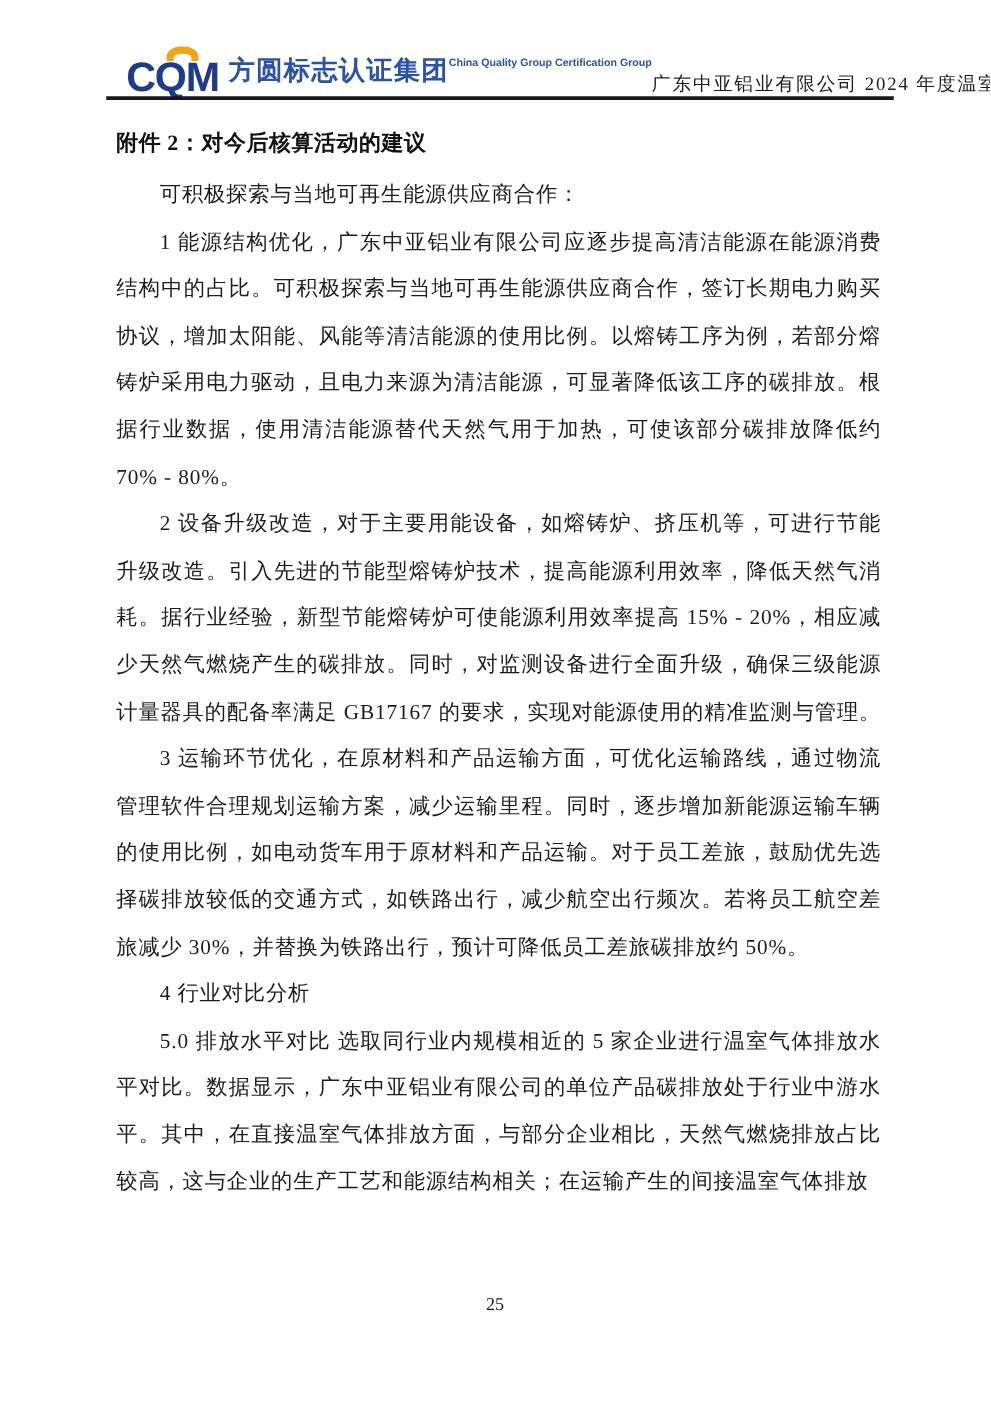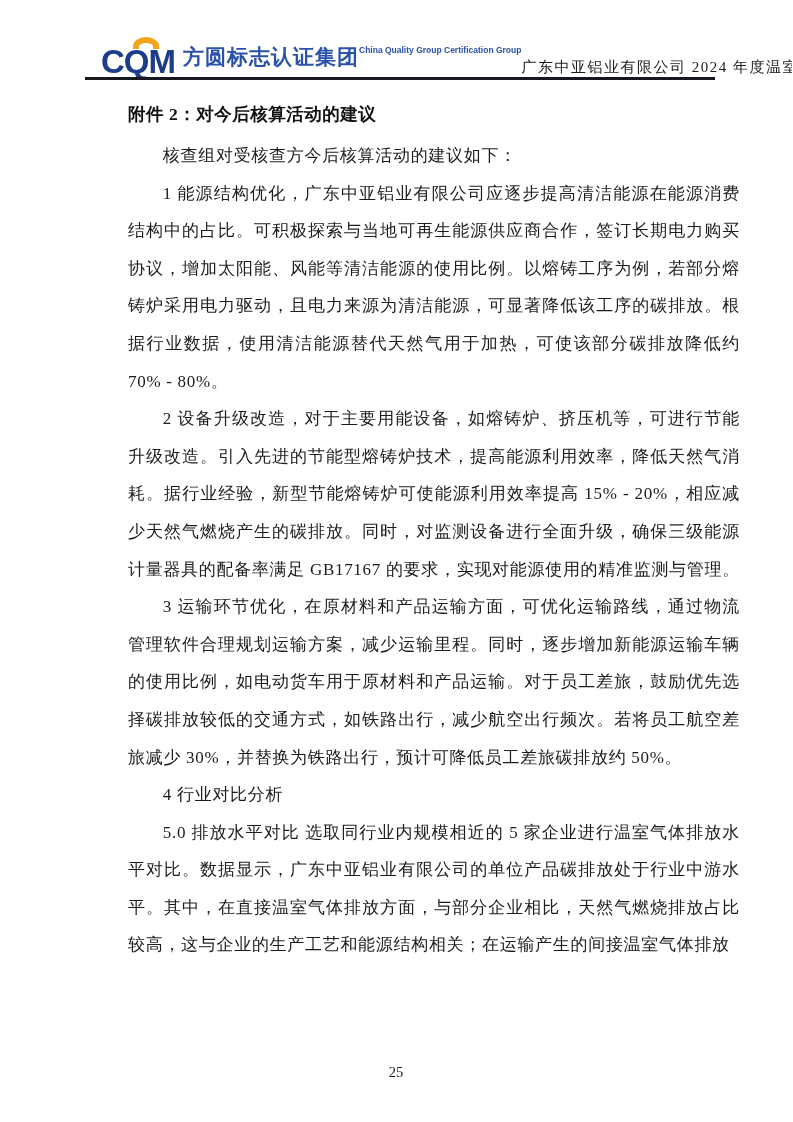--- a/index.html
+++ b/index.html
@@ -94,21 +94,20 @@
     height: 3px;
     background: #17171f;
   }
 
   
   .content {
     position: absolute;
     left: 93px;
     top: 100px;
     width: 612px;
-    margin-left: 35px;
   }
   .section-title {
     font-size: 17.5px;
     font-weight: 700;
     color: #111111;
     letter-spacing: 0.5px;
     line-height: 28px;
     margin: 0 0 9px 0;
   }
   .para {
@@ -119,21 +118,21 @@
     text-align: justify;
     text-indent: 2.05em;
     color: #1c1c1c;
   }
 
   
   .footer {
     position: absolute;
     left: 0;
     right: 0;
-    top: 1063px;
+    top: 1035px;
     text-align: center;
   }
   .page-number {
     font-size: 14.5px;
     color: #1c1c1c;
   }
 </style>
 </head>
 <body>
 
@@ -150,21 +149,21 @@
         <span class="logo-en">China Quality Group Certification Group</span>
       </span>
     </div>
     <div class="doc-title">广东中亚铝业有限公司 2024 年度温室气体排放核查报告</div>
   </header>
 
   <div class="header-rule"></div>
 
   <main class="content">
     <h1 class="section-title">附件 2：对今后核算活动的建议</h1>
-    <p class="para">核查组对受核查方今后核算活动的建议如下：</p>
+    <p class="para">可积极探索与当地可再生能源供应商合作：</p>
     <p class="para">1 能源结构优化，广东中亚铝业有限公司应逐步提高清洁能源在能源消费结构中的占比。可积极探索与当地可再生能源供应商合作，签订长期电力购买协议，增加太阳能、风能等清洁能源的使用比例。以熔铸工序为例，若部分熔铸炉采用电力驱动，且电力来源为清洁能源，可显著降低该工序的碳排放。根据行业数据，使用清洁能源替代天然气用于加热，可使该部分碳排放降低约 70% - 80%。</p>
     <p class="para">2 设备升级改造，对于主要用能设备，如熔铸炉、挤压机等，可进行节能升级改造。引入先进的节能型熔铸炉技术，提高能源利用效率，降低天然气消耗。据行业经验，新型节能熔铸炉可使能源利用效率提高 15% - 20%，相应减少天然气燃烧产生的碳排放。同时，对监测设备进行全面升级，确保三级能源计量器具的配备率满足 GB17167 的要求，实现对能源使用的精准监测与管理。</p>
     <p class="para">3 运输环节优化，在原材料和产品运输方面，可优化运输路线，通过物流管理软件合理规划运输方案，减少运输里程。同时，逐步增加新能源运输车辆的使用比例，如电动货车用于原材料和产品运输。对于员工差旅，鼓励优先选择碳排放较低的交通方式，如铁路出行，减少航空出行频次。若将员工航空差旅减少 30%，并替换为铁路出行，预计可降低员工差旅碳排放约 50%。</p>
     <p class="para">4 行业对比分析</p>
     <p class="para">5.0 排放水平对比 选取同行业内规模相近的 5 家企业进行温室气体排放水平对比。数据显示，广东中亚铝业有限公司的单位产品碳排放处于行业中游水平。其中，在直接温室气体排放方面，与部分企业相比，天然气燃烧排放占比较高，这与企业的生产工艺和能源结构相关；在运输产生的间接温室气体排放</p>
   </main>
 
   <footer class="footer">
     <span class="page-number">25</span>
   </footer>

